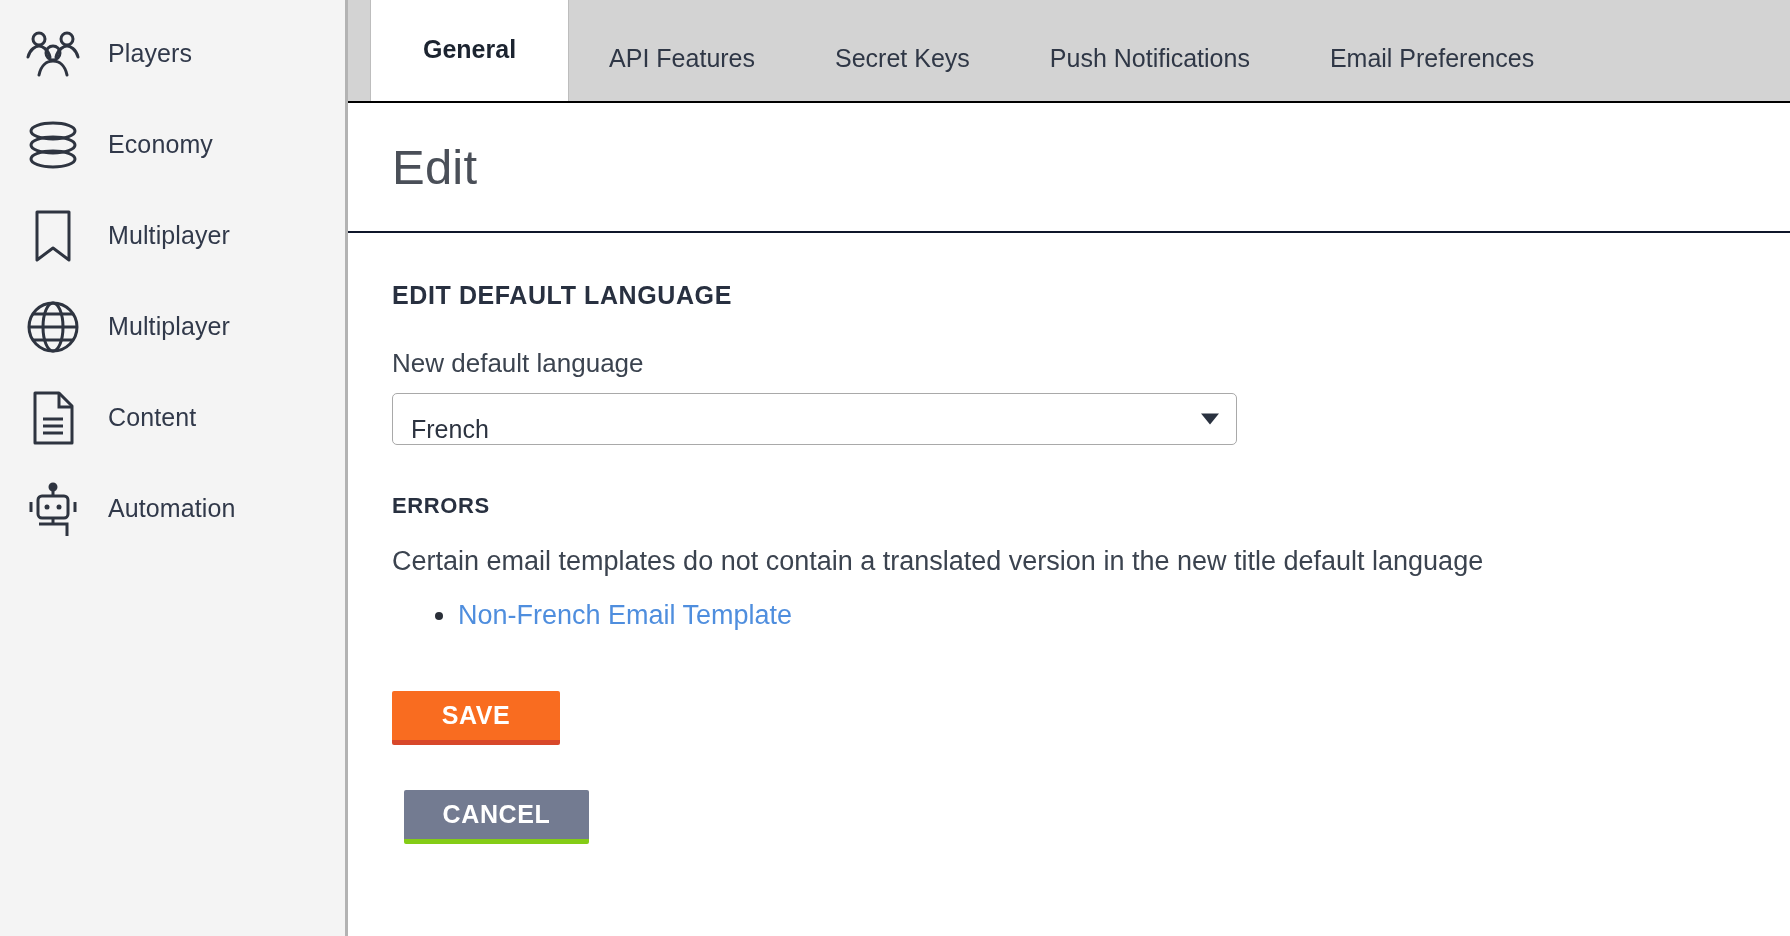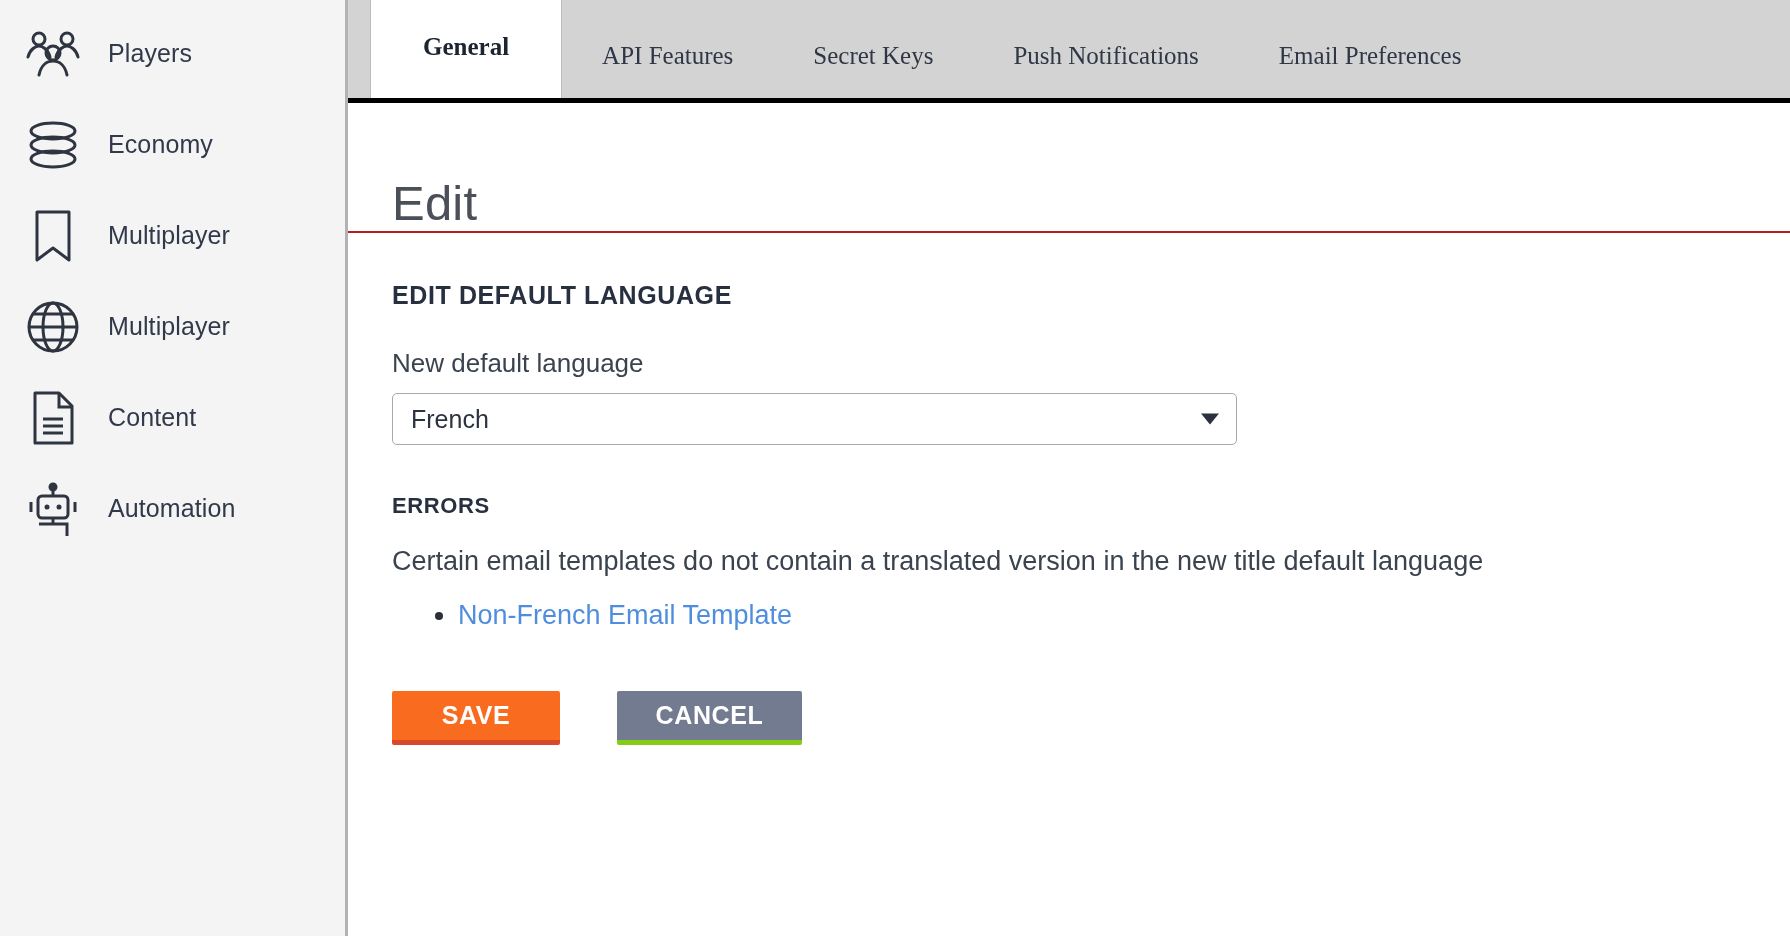--- a/index.html
+++ b/index.html
@@ -67,25 +67,24 @@
     height: 936px;
     background: #ffffff;
     overflow: hidden;
   }
 
   
   .tabstrip {
     position: relative;
     height: 103px;
     background: #d3d3d3;
-    border-bottom: 5px solid #000000;
+    border-bottom: 2px solid #000000;
     display: flex;
     align-items: flex-end;
     padding-left: 22px;
-    font-family: Liberation Serif, serif;
   }
   .tab {
     position: relative;
     height: 85px;
     display: flex;
     align-items: center;
     justify-content: center;
     padding: 0 40px;
     font-size: 25px;
     color: #2f3746;
@@ -101,23 +100,23 @@
     border-left: 1px solid #bdbdbd;
     border-right: 1px solid #bdbdbd;
     border-top: 1px solid #bdbdbd;
     padding: 0 52px;
   }
 
   
   .page-header {
     height: 130px;
     display: flex;
-    align-items: flex-end;
+    align-items: center;
     padding-left: 44px;
-    border-bottom: 2px solid #b91c1c;
+    border-bottom: 2px solid #0f172a;
     background: #ffffff;
   }
   .page-title {
     font-size: 49px;
     font-weight: 300;
     color: #4a4f58;
     letter-spacing: 0.2px;
   }
 
   
@@ -145,21 +144,21 @@
     width: 845px;
     height: 52px;
   }
   .select-box {
     width: 845px;
     height: 52px;
     border: 1px solid #a9a9a9;
     border-radius: 5px;
     background: #ffffff;
     display: flex;
-    align-items: center;
+    align-items: flex-end;
     padding: 0 44px 0 18px;
     font-size: 25px;
     color: #2c3340;
     cursor: pointer;
     user-select: none;
   }
   .select-caret {
     position: absolute;
     right: 18px;
     top: 50%;
@@ -201,20 +200,21 @@
     text-decoration: none;
     cursor: pointer;
   }
 
   
   .button-row {
     display: flex;
     align-items: flex-start;
     gap: 45px;
     margin-top: 56px;
+    flex-direction: column;
   }
   .btn {
     height: 54px;
     min-width: 168px;
     display: inline-flex;
     align-items: center;
     justify-content: center;
     font-size: 25px;
     font-weight: bold;
     letter-spacing: 0.6px;

